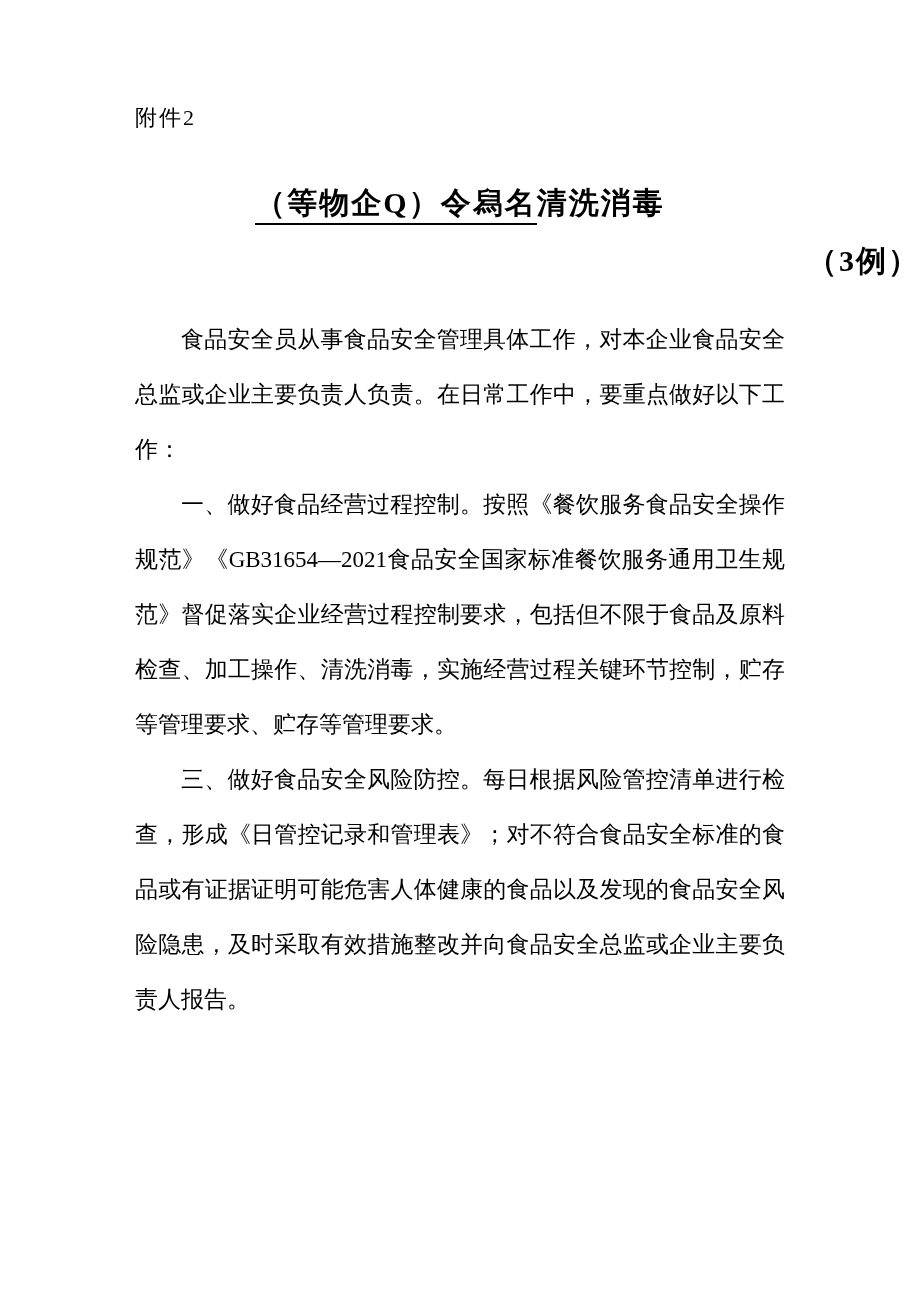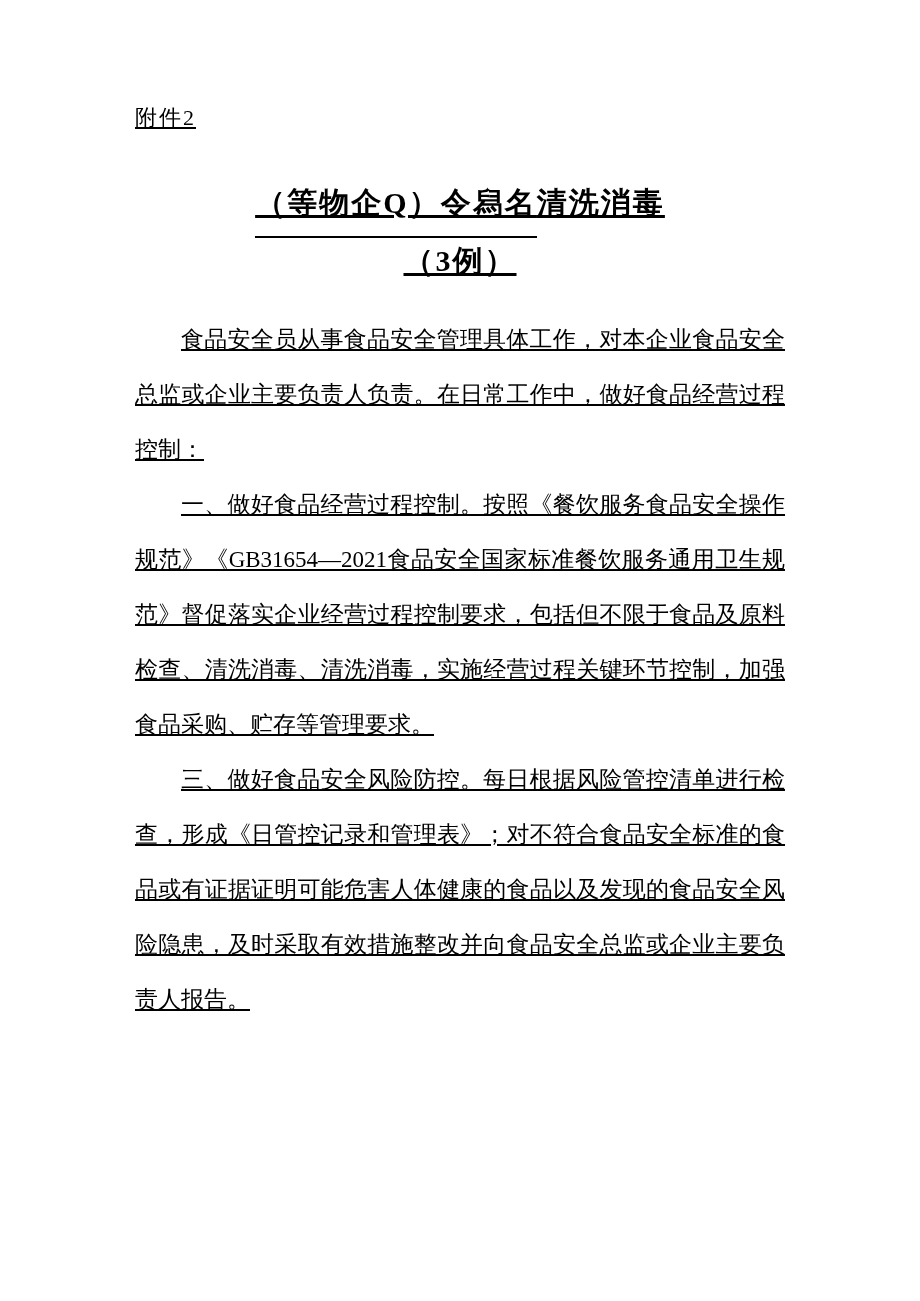--- a/index.html
+++ b/index.html
@@ -1,15 +1,15 @@
 <!DOCTYPE html>
 <html><head>
 <meta charset="utf-8">
 <style>
-  * { box-sizing: border-box; text-decoration: underline; }
+  * { box-sizing: border-box; }
   html, body {
     margin: 0;
     padding: 0;
     background: #ffffff;
   }
   .page {
     position: relative;
     width: 920px;
     height: 1301px;
     background: #ffffff;
@@ -30,28 +30,28 @@
     left: 0;
     width: 100%;
     text-align: center;
     font-size: 30px;
     font-weight: bold;
     letter-spacing: 2px;
     line-height: 1.2;
   }
   .doc-title .u {
     border-bottom: 2px solid #000;
-    padding-bottom: 17px;
+    padding-bottom: 4px;
   }
   .doc-subtitle {
     position: absolute;
     top: 243px;
     left: 0;
     width: 100%;
-    text-align: center;
+    text-align: right;
     font-size: 30px;
     font-weight: bold;
     letter-spacing: 2px;
     line-height: 1.2;
   }
   .doc-body {
     position: absolute;
     top: 312px;
     left: 135px;
     width: 650px;
@@ -73,18 +73,18 @@
 
   <div class="attachment-label">附件2</div>
 
   <div class="doc-title">
     <span class="u">（等物企Q）令舄名</span><span>清洗消毒</span>
   </div>
 
   <div class="doc-subtitle">（3例）</div>
 
   <div class="doc-body">
-    <p>食品安全员从事食品安全管理具体工作，对本企业食品安全总监或企业主要负责人负责。在日常工作中，做好食品经营过程控制：</p>
-    <p>一、做好食品经营过程控制。按照《餐饮服务食品安全操作规范》《GB31654—2021食品安全国家标准餐饮服务通用卫生规范》督促落实企业经营过程控制要求，包括但不限于食品及原料检查、清洗消毒、清洗消毒，实施经营过程关键环节控制，加强食品采购、贮存等管理要求。</p>
+    <p>食品安全员从事食品安全管理具体工作，对本企业食品安全总监或企业主要负责人负责。在日常工作中，要重点做好以下工作：</p>
+    <p>一、做好食品经营过程控制。按照《餐饮服务食品安全操作规范》《GB31654—2021食品安全国家标准餐饮服务通用卫生规范》督促落实企业经营过程控制要求，包括但不限于食品及原料检查、加工操作、清洗消毒，实施经营过程关键环节控制，贮存等管理要求、贮存等管理要求。</p>
     <p>三、做好食品安全风险防控。每日根据风险管控清单进行检查，形成《日管控记录和管理表》；对不符合食品安全标准的食品或有证据证明可能危害人体健康的食品以及发现的食品安全风险隐患，及时采取有效措施整改并向食品安全总监或企业主要负责人报告。</p>
   </div>
 
 </div>
 
 </body></html>

